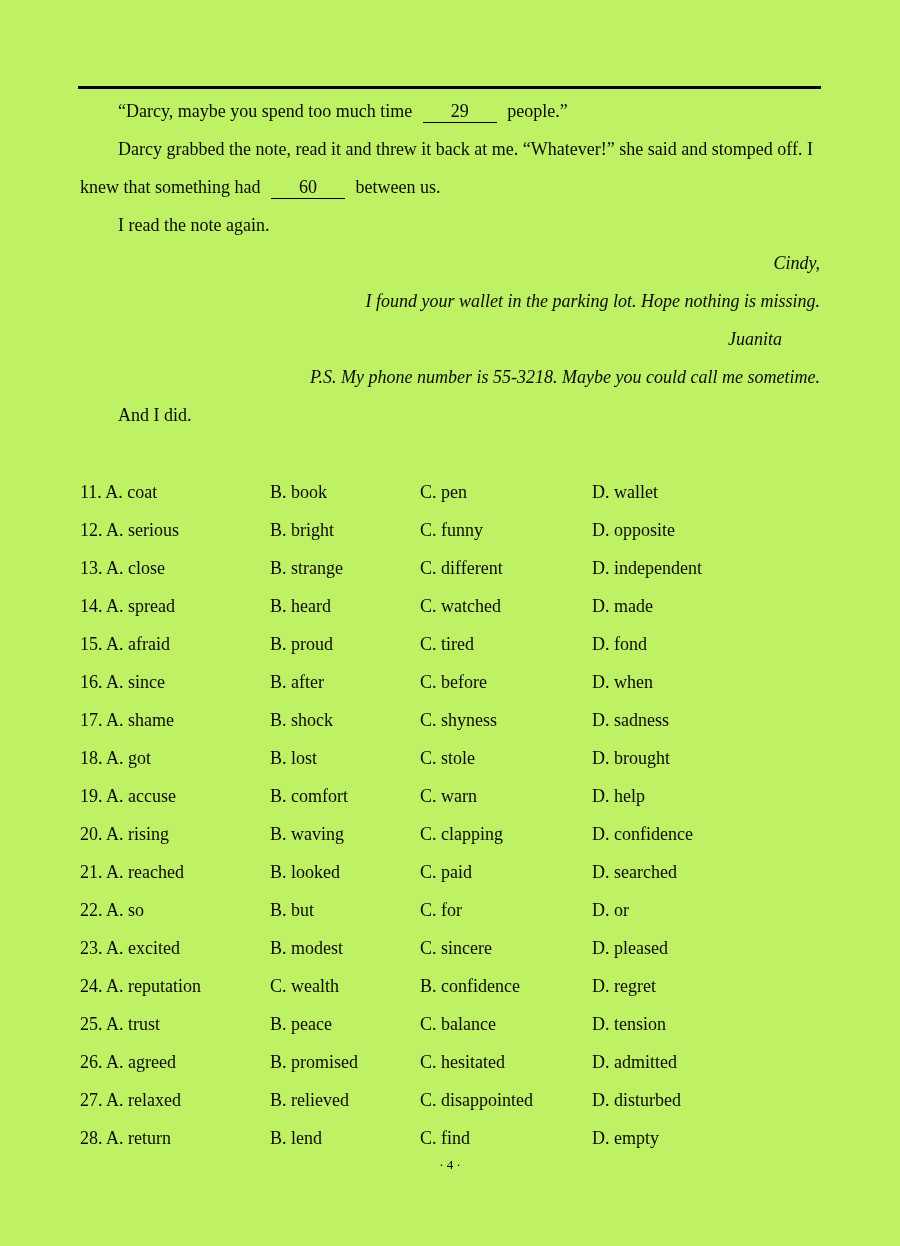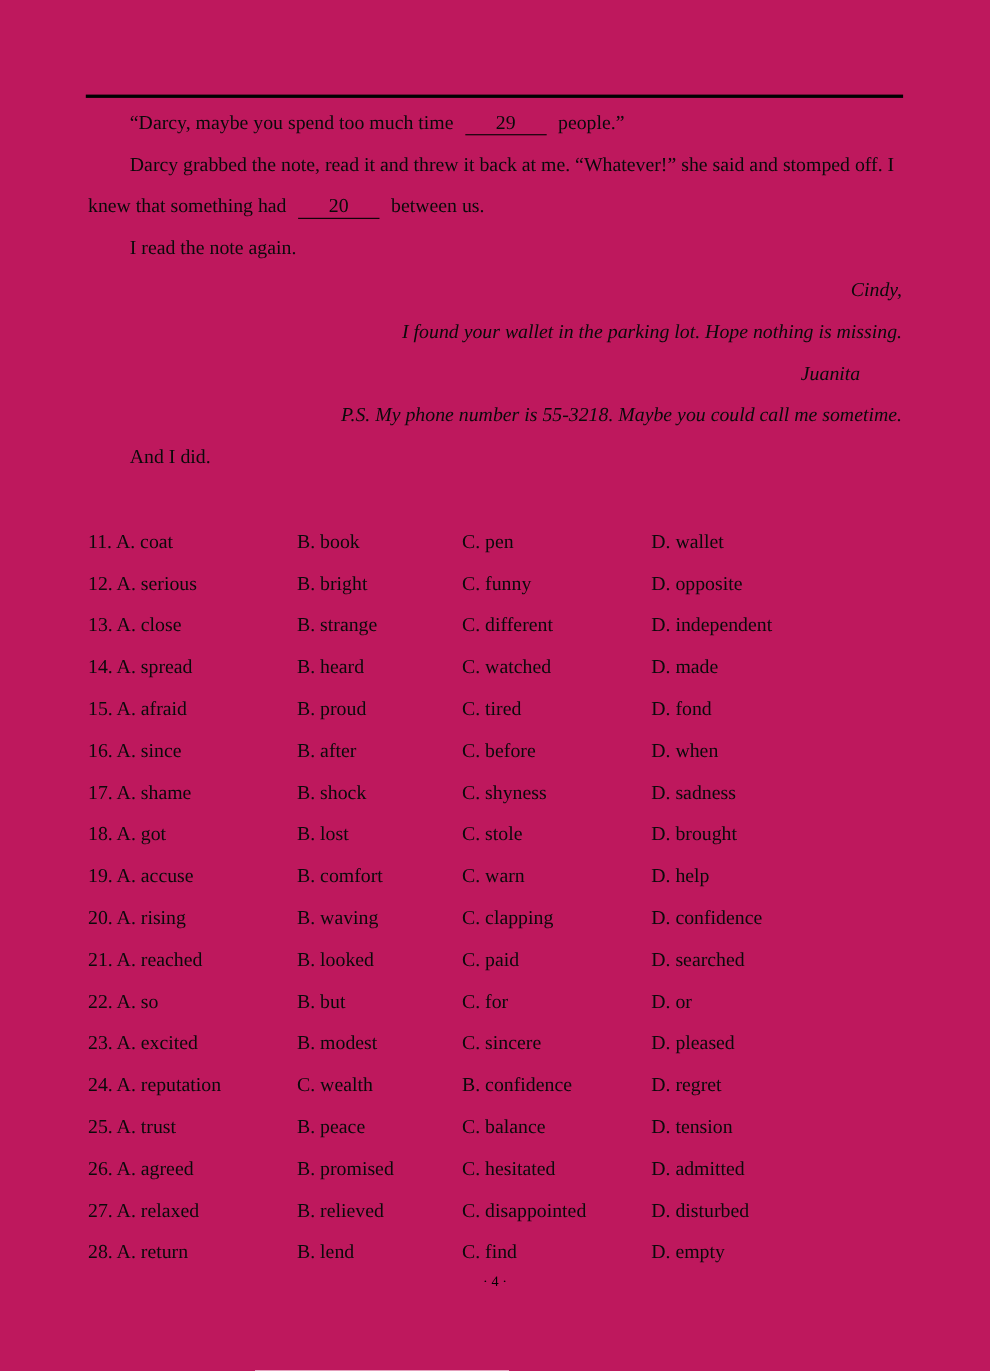--- a/index.html
+++ b/index.html
@@ -5,21 +5,21 @@
   * { box-sizing: border-box; }
   html, body {
     margin: 0;
     padding: 0;
     background: #ffffff;
   }
   .page {
     position: relative;
     width: 900px;
     height: 1246px;
-    background: #be185d;
+    background: #bef264;
     font-family: "Liberation Serif", "DejaVu Serif", serif;
     font-size: 18px;
     color: #0a0a0a;
     overflow: hidden;
   }
   .top-rule {
     position: absolute;
     left: 78px;
     top: 86px;
     width: 743px;
@@ -88,21 +88,21 @@
     <div class="passage">
 
       <p class="first-indent">
         <span>“Darcy, maybe you spend too much time</span>
         <span class="blank">29</span>
         <span>people.”</span>
       </p>
 
       <p class="first-indent">
         <span>Darcy grabbed the note, read it and threw it back at me. “Whatever!” she said and stomped off. I knew that something had</span>
-        <span class="blank">20</span>
+        <span class="blank">60</span>
         <span>between us.</span>
       </p>
 
       <p class="pad-indent">I read the note again.</p>
 
       <p class="pad-indent italic">Cindy,</p>
 
       <p class="pad-indent italic">I found your wallet in the parking lot. Hope nothing is missing.</p>
 
       <p class="italic sig">Juanita</p>

